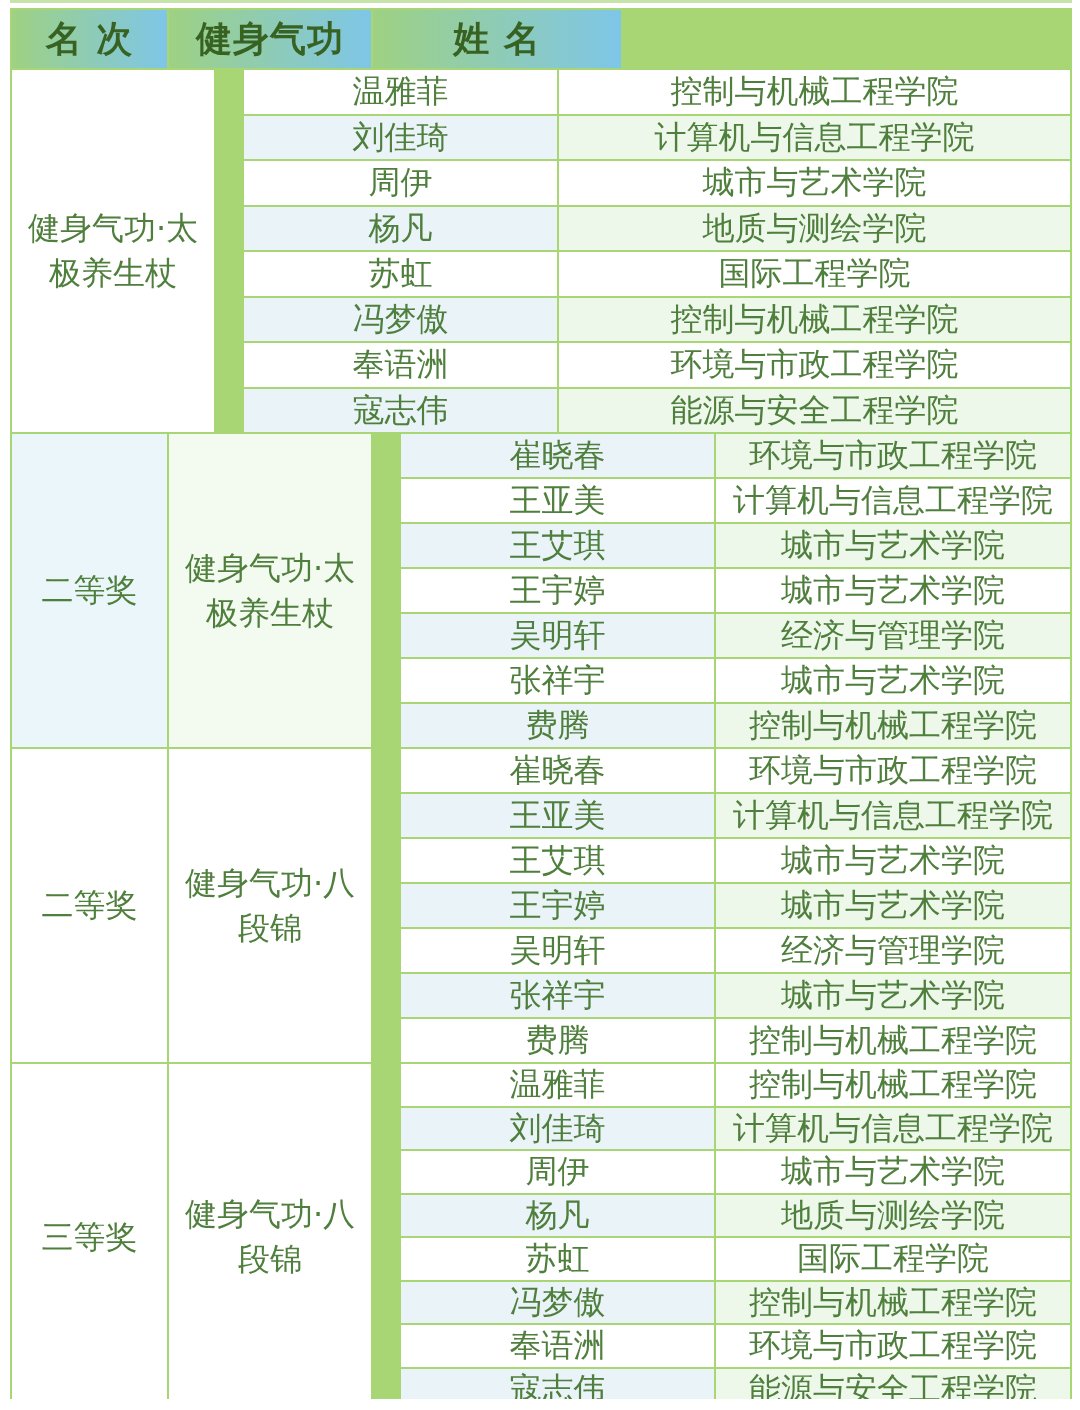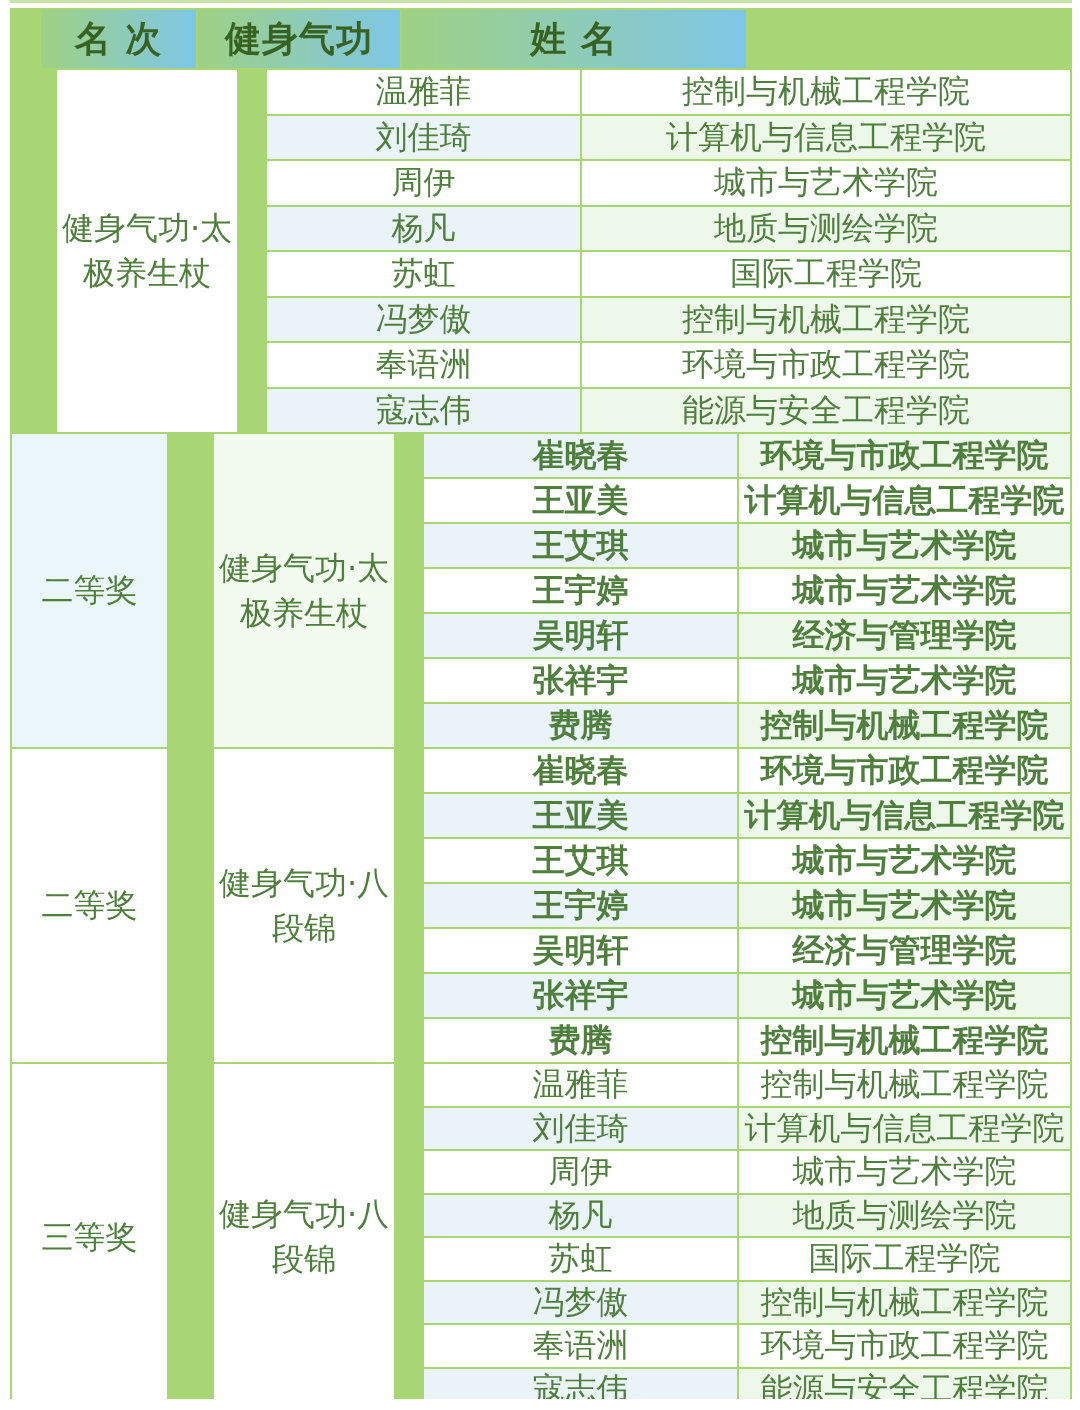--- a/index.html
+++ b/index.html
@@ -25,36 +25,36 @@
     position:absolute;top:8px;left:10px;width:1062px;height:1391px;
     box-sizing:border-box;background:var(--border-green);
     padding:2px;display:flex;flex-direction:column;gap:2px;overflow:hidden;
   }
   .thead{display:flex;gap:2px;flex:0 0 auto;}
   .th{
     height:58px;display:flex;align-items:center;justify-content:center;
     background:linear-gradient(90deg,var(--hdr-grad-a),var(--hdr-grad-b));
     color:var(--hdr-text);font-size:36px;font-weight:bold;letter-spacing:1px;
   }
-  .c1{width:155px;flex:0 0 auto;margin-left:29px;}
+  .c1{width:155px;flex:0 0 auto;}
   .c2{width:202px;flex:0 0 auto;}
-  .c3{width:344px;flex:0 0 auto;}
+  .c3{width:248px;flex:0 0 auto;}
   .c4{flex:1 1 auto;}
   .group{display:flex;gap:2px;flex:0 0 auto;}
   .cell{
     display:flex;align-items:center;justify-content:center;
     background:#ffffff;color:var(--body-text);font-size:32px;line-height:1.4;
     text-align:center;
   }
   .rank{width:155px;flex:0 0 auto;}
-  .project{width:180px;flex:0 0 auto;white-space:pre-line;margin-left:45px;}
+  .project{width:202px;flex:0 0 auto;white-space:pre-line;}
   .members{flex:1 1 auto;display:flex;flex-direction:column;gap:2px;padding-left:28px;}
   .mrow{display:flex;gap:2px;flex:0 0 auto;}
   .g1 .mrow{height:43.5px;}
-  .g2 .mrow,.g3 .mrow{height:43px;font-weight:bold;}
+  .g2 .mrow,.g3 .mrow{height:43px;}
   .g4 .mrow{height:41.5px;}
   .name{width:313px;flex:0 0 auto;}
   .college{flex:1 1 auto;}
   .mrow.shaded .name{background:var(--shade-name);}
   .mrow.shaded .college{background:var(--shade-college);}
   .shaded-group .rank{background:var(--shade-rank);}
   .shaded-group .project{background:var(--shade-project);}
 </style>
 </head>
 <body>

